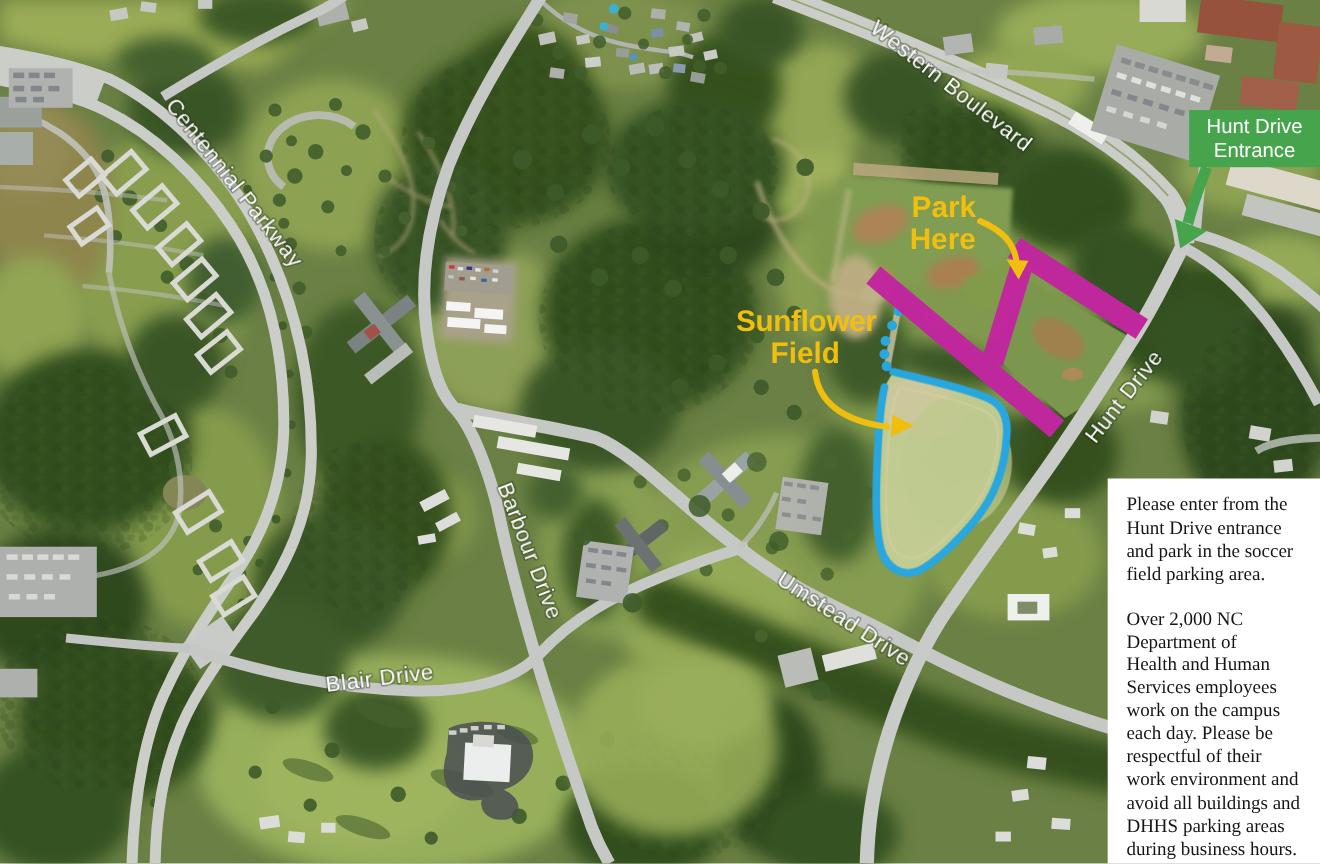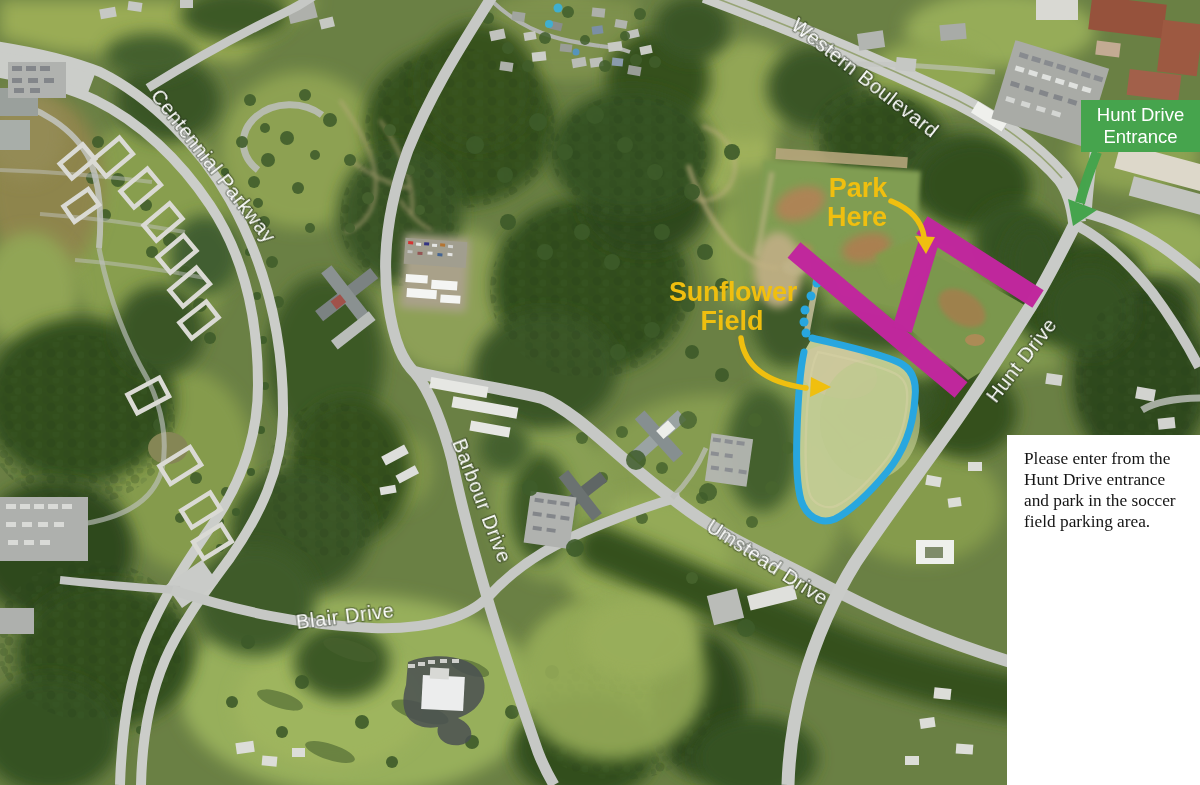--- a/index.html
+++ b/index.html
@@ -763,18 +763,19 @@
 <path d="M 741,338 C 744,364 763,382 806,388" fill="none" stroke="#f0bf10" stroke-width="5.5" stroke-linecap="round"></path>
 <polygon points="831,387 810,397 811,377" fill="#f0bf10"></polygon>
 
 <path d="M 1097,152 C 1090,170 1084,186 1080,203" fill="none" stroke="#46a44d" stroke-width="10"></path>
 <polygon points="1073,226 1068,199 1097,210" fill="#46a44d"></polygon>
 </g>
 </svg>
 
 <div id="info">
 <p>Please enter from the<br>Hunt Drive entrance<br>and park in the soccer<br>field parking area.</p>
+<p>Over 2,000 NC<br>Department of<br>Health and Human<br>Services employees<br>work on the campus<br>each day. Please be<br>respectful of their<br>work environment and<br>avoid all buildings and<br>DHHS parking areas<br>during business hours.</p>
 </div>
 
 <div id="gbox">
       <div>Hunt Drive<br>Entrance</div>
     </div>
 </div>
 
 </body></html>

